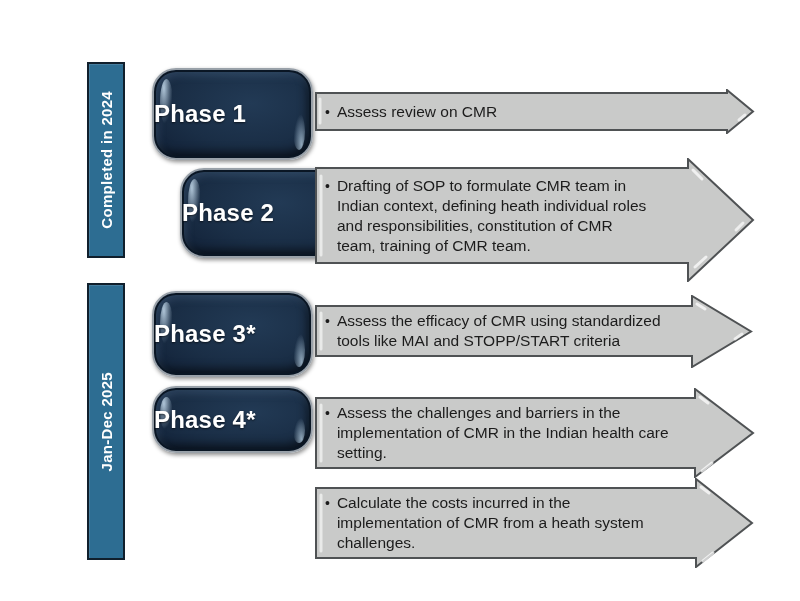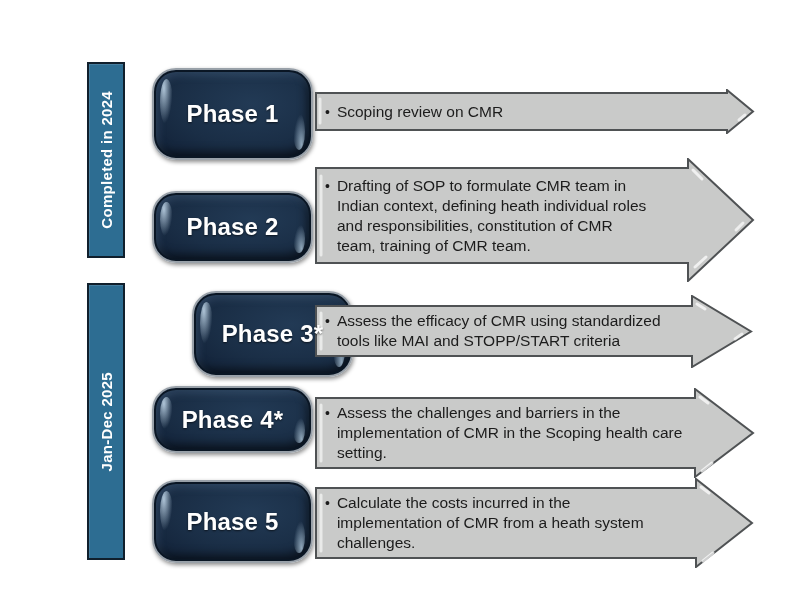--- a/index.html
+++ b/index.html
@@ -28,39 +28,39 @@
     position:absolute;left:152px;width:161px;box-sizing:border-box;
     border-radius:24px;
     border:2px solid #99a1a9;
     background:
       radial-gradient(ellipse at 62% 38%, #223a55 0%, #1a2e46 55%, #101f35 100%);
     box-shadow:
       1px 2px 4px rgba(0,0,0,.45),
       inset 0 0 0 2px #0a1624,
       inset 4px 5px 9px rgba(130,170,205,.22),
       inset -4px -6px 10px rgba(0,0,0,.55);
-    display:flex;align-items:center;justify-content:center;
+    display:flex;align-items:center;
   }
   .phase::before{
     content:"";position:absolute;left:6px;top:9px;width:13px;height:52%;
     border-radius:50%;
     background:radial-gradient(ellipse at 30% 20%, rgba(200,222,240,.85), rgba(200,222,240,0) 68%);
   }
   .phase::after{
     content:"";position:absolute;right:6px;bottom:8px;width:12px;height:42%;
     border-radius:50%;
     background:radial-gradient(ellipse at 70% 85%, rgba(185,212,233,.75), rgba(185,212,233,0) 68%);
   }
   .phase-label{
     color:var(--phase-text,#ffffff);font-weight:bold;font-size:24px;letter-spacing:.2px;
     text-shadow:0 1px 2px rgba(0,0,0,.6);position:relative;z-index:2;
   }
   #phase-1{top:68px;height:92px;}
-  #phase-2{top:191px;height:72px;}
-  #phase-3{top:291px;height:86px;margin-left:40px;}
+  #phase-2{top:168px;height:90px;margin-left:28px;}
+  #phase-3{top:291px;height:86px;}
   #phase-4{top:386px;height:67px;}
   #phase-5{top:480px;height:83px;}
   
   .arrow{position:absolute;left:315px;}
   .arrow svg{display:block;}
   .arrow-fill{fill:var(--arrow-fill,#c9cac9);stroke:var(--arrow-border,#4f5254);stroke-width:2;stroke-linejoin:miter;}
   .arrow-gloss{fill:none;stroke:rgba(255,255,255,.85);stroke-width:3;stroke-linecap:round;}
   #arrow-1{top:89px;}
   #arrow-2{top:158px;}
   #arrow-3{top:295px;}
@@ -96,34 +96,31 @@
   </div>
   <div class="phase" id="phase-2">
     <span class="phase-label">Phase 2</span>
   </div>
   <div class="phase" id="phase-3">
     <span class="phase-label">Phase 3*</span>
   </div>
   <div class="phase" id="phase-4">
     <span class="phase-label">Phase 4*</span>
   </div>
-  <div class="phase" id="phase-5">
-    <span class="phase-label">Phase 5</span>
-  </div>
 
   <div class="arrow" id="arrow-1">
     <svg width="440" height="45" viewBox="0 0 440 45">
       <path class="arrow-fill" d="M1,4 L412,4 L412,1 L438,22.5 L412,44 L412,41 L1,41 Z"></path>
       <path class="arrow-gloss" d="M5,10 L5,34" opacity="0.7"></path>
       <path class="arrow-gloss" d="M424,31 L430,26" opacity="0.8"></path>
     </svg>
     <div class="arrow-text">
       <div class="bullet-row">
         <span class="bullet">•</span>
-        <span class="lines">Scoping review on CMR</span>
+        <span class="lines">Assess review on CMR</span>
       </div>
     </div>
   </div>
 
   <div class="arrow" id="arrow-2">
     <svg width="440" height="124" viewBox="0 0 440 124">
       <path class="arrow-fill" d="M1,10 L373,10 L373,1 L438,62 L373,123 L373,105 L1,105 Z"></path>
       <path class="arrow-gloss" d="M6,18 L6,97" opacity="0.7"></path>
       <path class="arrow-gloss" d="M378,12 L387,21" opacity="0.85"></path>
       <path class="arrow-gloss" d="M380,109 L391,99" opacity="0.85"></path>
@@ -160,21 +157,21 @@
     <svg width="440" height="90" viewBox="0 0 440 90">
       <path class="arrow-fill" d="M1,10 L380,10 L380,1 L438,45 L380,89 L380,80 L1,80 Z"></path>
       <path class="arrow-gloss" d="M6,17 L6,73" opacity="0.7"></path>
       <path class="arrow-gloss" d="M385,9 L393,15" opacity="0.85"></path>
       <path class="arrow-gloss" d="M387,83 L397,75" opacity="0.85"></path>
     </svg>
     <div class="arrow-text">
       <div class="bullet-row">
         <span class="bullet">•</span>
         <span class="lines">Assess the challenges and barriers in the
-implementation of CMR in the Scoping health care
+implementation of CMR in the Indian health care
 setting.</span>
       </div>
     </div>
   </div>
 
   <div class="arrow" id="arrow-5">
     <svg width="440" height="90" viewBox="0 0 440 90">
       <path class="arrow-fill" d="M1,10 L381,10 L381,1 L437,45 L381,89 L381,80 L1,80 Z"></path>
       <path class="arrow-gloss" d="M6,17 L6,73" opacity="0.7"></path>
       <path class="arrow-gloss" d="M386,9 L394,15" opacity="0.85"></path>

